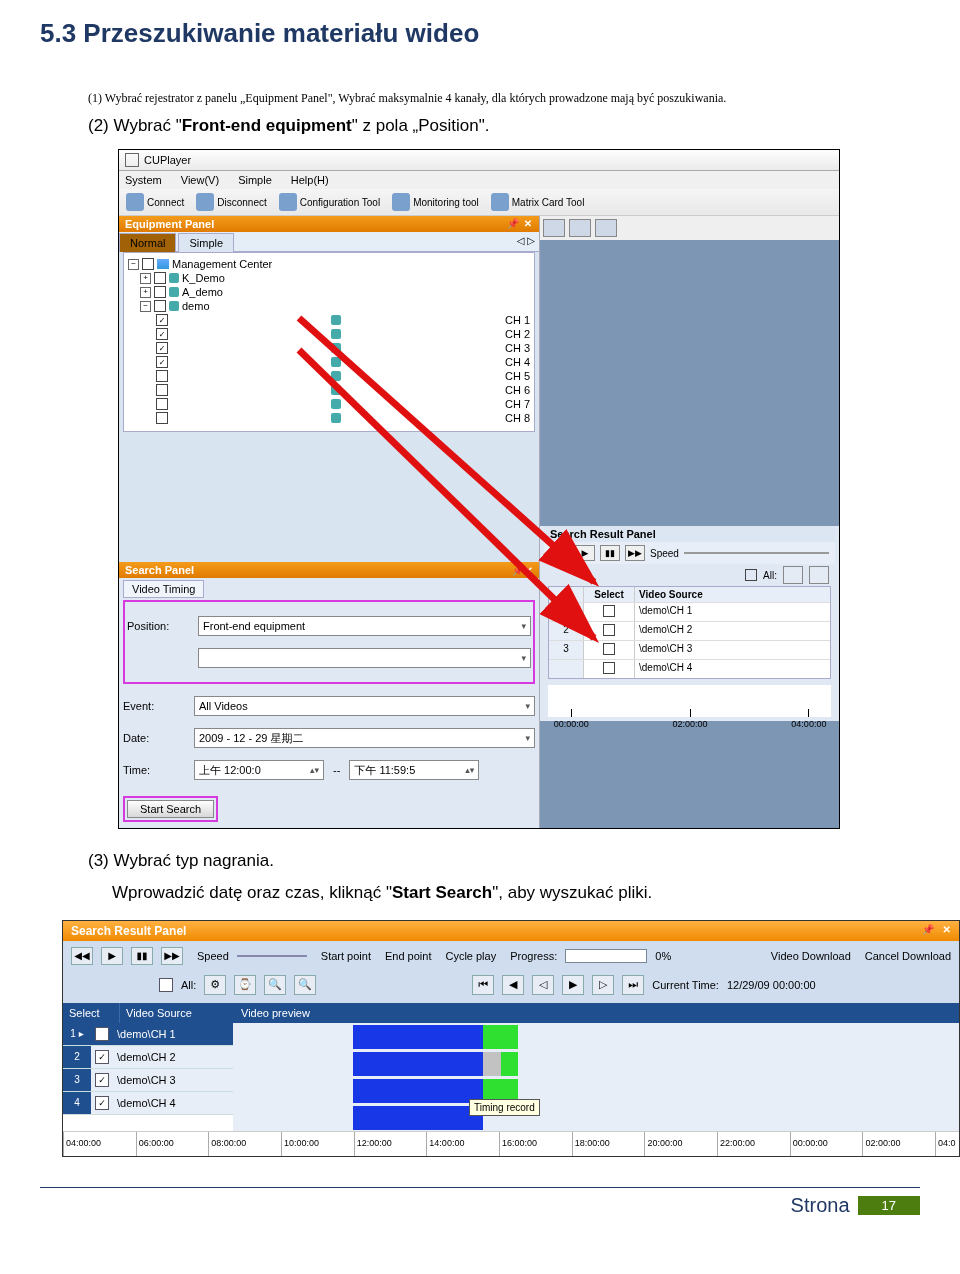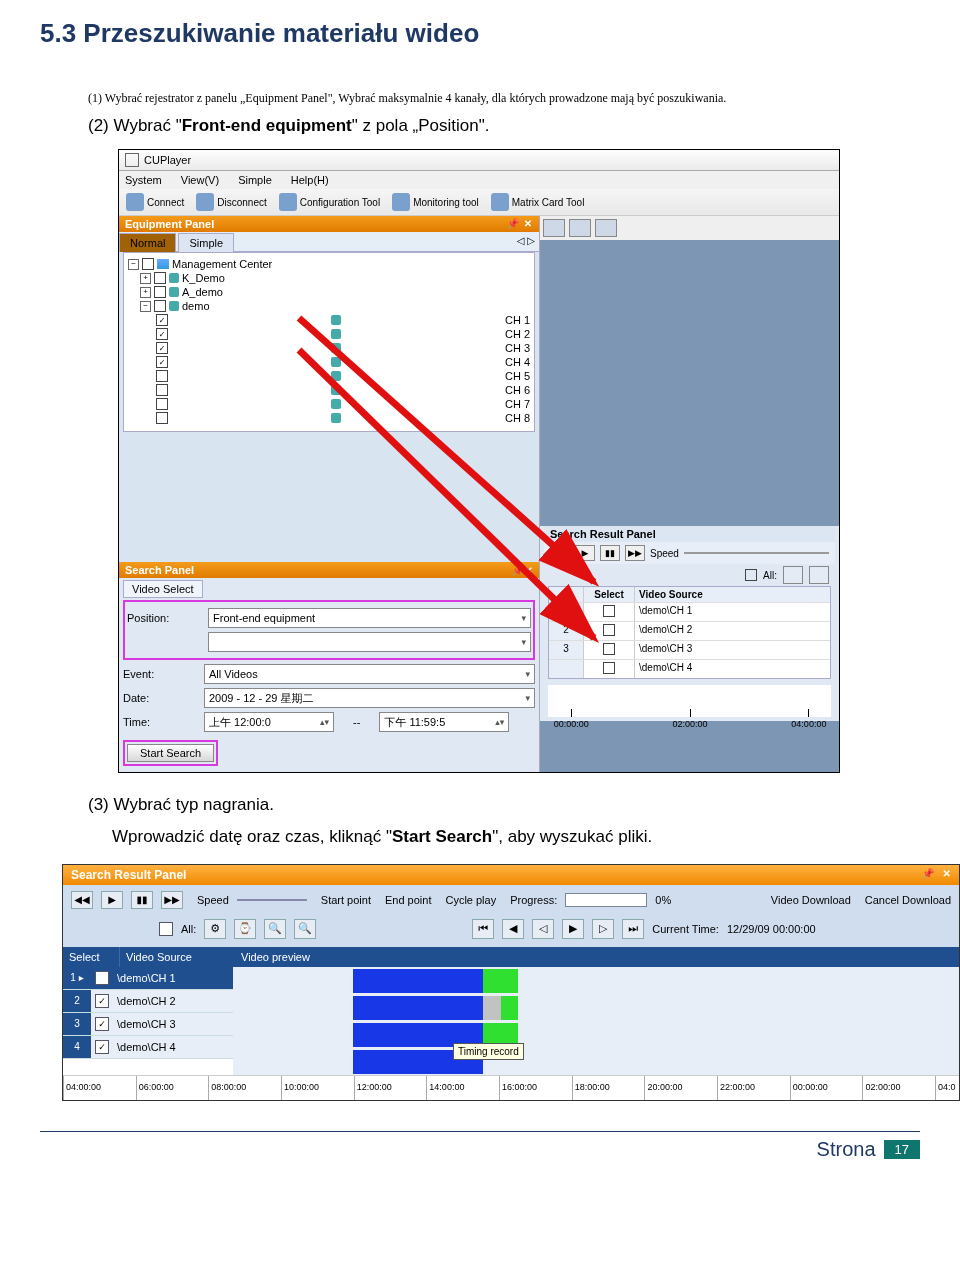--- a/index.html
+++ b/index.html
@@ -33,21 +33,21 @@
   .node { display:flex; align-items:center; gap:3px; padding:1px 0; }
   .ind1 { margin-left:12px; } .ind2 { margin-left:28px;justify-content:space-between; }
   .expander { width:9px; height:9px; border:1px solid #666; font-size:8px; line-height:8px; text-align:center; }
   .chk { width:10px; height:10px; border:1px solid #444; display:inline-flex; align-items:center; justify-content:center; font-size:8px; }
   .chk.on::after { content:"✓"; }
   .devico { width:10px; height:10px; background:#4aa; display:inline-block; border-radius:2px; }
   .grpico { width:12px; height:10px; background:linear-gradient(#6af,#39d); display:inline-block; }
   .sp-head { background:linear-gradient(#f49b1b,#e07b00); color:#fff; font-weight:bold; font-size:11px; padding:2px 6px; display:flex; justify-content:space-between; align-items:center; margin-top:130px; }
   .sp-body { background:#e0e8f3; padding:2px 4px 6px 4px; font-size:11px; }
   .sp-tab { background:#f0f5fb; border:1px solid #aac; display:inline-block; padding:2px 8px; font-size:11px; }
-  .fld-row { display:flex; align-items:center; margin:4px 0; gap:19px; }
+  .fld-row { display:flex; align-items:center; margin:12px 0; gap:9px; }
   .lbl { width:62px; }
   .selbox { flex:1; background:#fff; border:1px solid #888; padding:1px 4px; height:16px; display:flex; align-items:center; justify-content:space-between; }
   .selbox .dd { font-size:9px; color:#555; }
   .pos-hl { border:2px solid #d63adf; padding:2px; margin:2px 0; }
   .btn-start { background:linear-gradient(#fefefe,#d8d8d8); border:1px solid #888; padding:2px 12px; display:inline-block; }
   .start-hl { border:2px solid #d63adf; display:inline-block; padding:2px; margin-top:4px; }
   .srp-head { font-weight:bold; font-size:11px; padding:2px 6px; background:#dce6f2; }
   .srp-ctrl { display:flex; align-items:center; gap:5px; padding:3px 6px; background:#e8eef7; font-size:10px; }
   .pbtn { width:18px; height:14px; border:1px solid #888; background:#f0f0f0; display:inline-flex; align-items:center; justify-content:center; font-size:9px; }
   .speed-line { flex:1; height:2px; background:#999; }
@@ -94,21 +94,21 @@
   .prev-grid { position:relative; height:108px; background:#e8eef7; }
   .bar { position:absolute; height:24px; }
   .bblue { background:#1838e8; }
   .bgreen { background:#30e030; }
   .bgrey { background:#c2c2c2; }
   .tooltip { position:absolute; background:#ffffe1; border:1px solid #555; padding:2px 4px; font-size:10px; }
   .sr2-timeline { height:24px; background:#fff; border-top:1px solid #ccc; font-size:9px; display:flex; }
   .sr2-timeline .t { flex:1; border-left:1px solid #aaa; padding-top:6px; padding-left:2px; }
   .footer { margin-top:30px; border-top:1.5px solid #1f3864; padding:6px 0 14px 0; display:flex; justify-content:flex-end; align-items:center; gap:8px; margin-right:40px; margin-left:40px; }
   .ft-label { color:#1f3864; font-size:20px; }
-  .ft-num { background:#0f766e; color:#fff; font-size:13px; padding:2px 11px; }
+  .ft-num { background:#4d7c0f; color:#fff; font-size:13px; padding:2px 24px; }
   .para-block { margin-top:18px; }
 </style>
 </head>
 <body>
 
 <div class="page">
   <h1>5.3 Przeszukiwanie materiału wideo</h1>
 
   <p class="para">(1) Wybrać rejestrator z panelu „Equipment Panel", Wybrać maksymalnie 4 kanały, dla których prowadzone mają być poszukiwania.</p>
   <p class="para2">
@@ -229,21 +229,21 @@
               <span class="devico"></span>
               <span>CH 8</span>
             </div>
         </div>
 
         <div class="sp-head">
           <span>Search Panel</span>
           <span class="winctrl"><span class="pin">📌</span><span class="cx">✕</span></span>
         </div>
         <div class="sp-body">
-          <div class="sp-tab">Video Select</div>
+          <div class="sp-tab">Video Timing</div>
           <div class="pos-hl">
             <div class="fld-row">
               <div class="lbl">Position:</div>
               <div class="selbox">
                   <span>Front-end equipment</span>
                   <span class="dd">▾</span>
                 </div>
             </div>
             <div class="fld-row">
               <div class="lbl"></div>
@@ -449,21 +449,21 @@
         <div class="hd">Video preview</div>
         <div class="prev-grid">
           <div class="bar bblue" style="top:2px; left:120px; width:130px;"></div>
           <div class="bar bgreen" style="top:2px; left:250px; width:35px;"></div>
           <div class="bar bblue" style="top:29px; left:120px; width:130px;"></div>
           <div class="bar bgrey" style="top:29px; left:250px; width:18px;"></div>
           <div class="bar bgreen" style="top:29px; left:268px; width:17px;"></div>
           <div class="bar bblue" style="top:56px; left:120px; width:130px;"></div>
           <div class="bar bgreen" style="top:56px; left:250px; width:35px;"></div>
           <div class="bar bblue" style="top:83px; left:120px; width:130px;"></div>
-          <div class="tooltip" style="top:76px; left:220px;">Timing record</div>
+          <div class="tooltip" style="top:76px; left:236px;">Timing record</div>
         </div>
       </div>
     </div>
     <div class="sr2-timeline">
       <div class="t">04:00:00</div>
       <div class="t">06:00:00</div>
       <div class="t">08:00:00</div>
       <div class="t">10:00:00</div>
       <div class="t">12:00:00</div>
       <div class="t">14:00:00</div>

